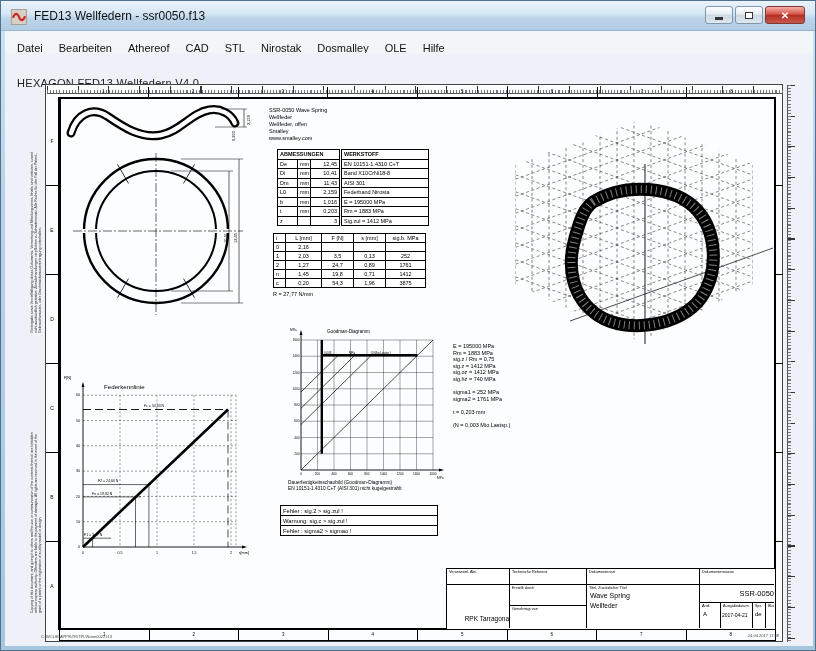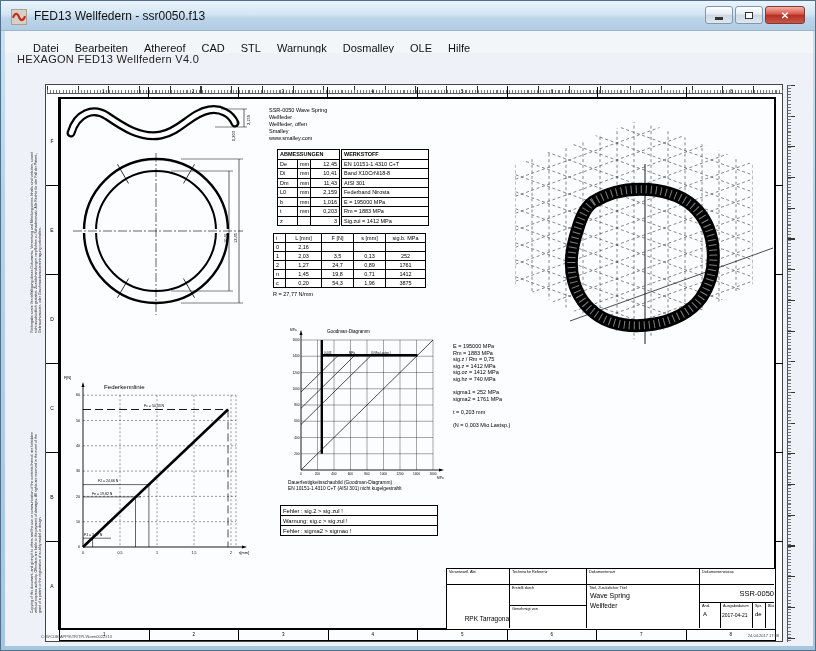--- a/index.html
+++ b/index.html
@@ -18,25 +18,25 @@
   #win-buttons{right:12px;top:5px;display:flex;gap:2px;}
   .win-btn{height:18px;border:1px solid #7f98ad;border-radius:3px;
     background:linear-gradient(#fdfeff,#e6ecf2 45%,#cdd8e2 50%,#dfe7ee);
     display:flex;align-items:center;justify-content:center;font-size:9px;color:#333;}
   .win-btn.min,.win-btn.max{width:28px;}
   .win-btn.close{width:40px;background:linear-gradient(#f4b0a8,#d8564a 45%,#b32f23 50%,#c9564a);
     color:#fff;font-weight:bold;font-size:10px;border-color:#7e3b34;}
   .max-glyph{width:8px;height:7px;border:1px solid #333;background:#fff;}
   .min-glyph{width:8px;height:3px;border-top:3px solid #333;margin-top:6px;}
   #menubar{left:4px;top:30px;width:808px;height:34px;background:#f3f6f9;border-bottom:1px solid #dfe5ea;
-    display:flex;align-items:center;padding-left:20px;}
+    display:flex;align-items:center;padding-left:4px;}
   .menu-item{padding:2px 8px;font-size:11px;color:#111;}
   .menu-item .key{text-decoration:underline;}
   #client{left:4px;top:52px;width:808px;height:593px;background:#eef1f7;overflow:hidden;}
-  #app-banner{left:12px;top:0;font-size:11px;color:#222;letter-spacing:.3px;}
+  #app-banner{left:12px;top:24px;font-size:11px;color:#222;letter-spacing:.3px;}
   
   .ruler-h{left:42px;top:32px;width:736px;height:9px;border-bottom:1px solid #555;
     background-image:repeating-linear-gradient(to right,#777 0 1px,transparent 1px 3.1px),
                      repeating-linear-gradient(to right,#333 0 1px,transparent 1px 30.7px);
     background-size:100% 3px,100% 7px;background-position:bottom left,bottom left;background-repeat:no-repeat;}
   .ruler-v{left:782px;top:32px;width:9px;height:557px;border-left:1px solid #555;
     background-image:repeating-linear-gradient(to bottom,#777 0 1px,transparent 1px 3.1px),
                      repeating-linear-gradient(to bottom,#333 0 1px,transparent 1px 30.7px);
     background-size:3px 100%,7px 100%;background-position:top left,top left;background-repeat:no-repeat;}
   
@@ -108,21 +108,21 @@
         </div>
     </div>
   </div>
 
   <div class="abs" id="menubar">
     <div class="menu-item"><span></span><span class="key">D</span><span>atei</span></div>
     <div class="menu-item"><span></span><span class="key">B</span><span>earbeiten</span></div>
     <div class="menu-item"><span></span><span class="key">A</span><span>thereof</span></div>
     <div class="menu-item"><span></span><span class="key">C</span><span>AD</span></div>
     <div class="menu-item"><span></span><span class="key">S</span><span>TL</span></div>
-    <div class="menu-item"><span>Warnung</span><span class="key">k</span><span></span></div>
+    <div class="menu-item"><span>Nirosta</span><span class="key">k</span><span></span></div>
     <div class="menu-item"><span>D</span><span class="key">o</span><span>smalley</span></div>
     <div class="menu-item"><span></span><span class="key">O</span><span>LE</span></div>
     <div class="menu-item"><span></span><span class="key">H</span><span>ilfe</span></div>
   </div>
 
   <div class="abs" id="client">
     <div class="abs" id="app-banner">HEXAGON   FED13  Wellfedern   V4.0</div>
 
     <div class="abs" id="paper"></div>
     <div class="abs ruler-h"></div>

